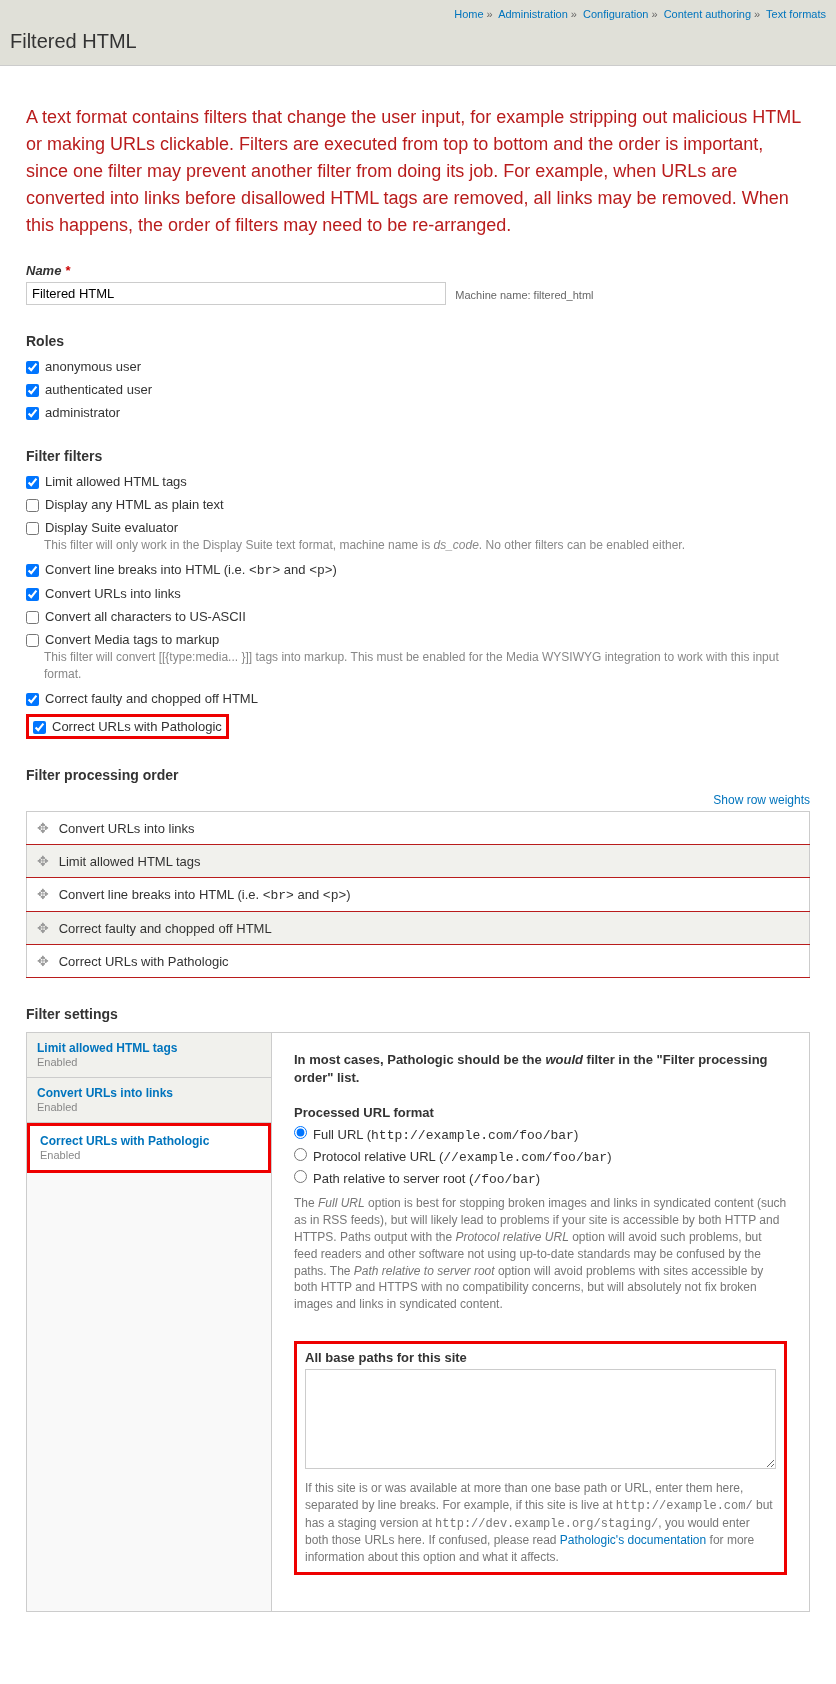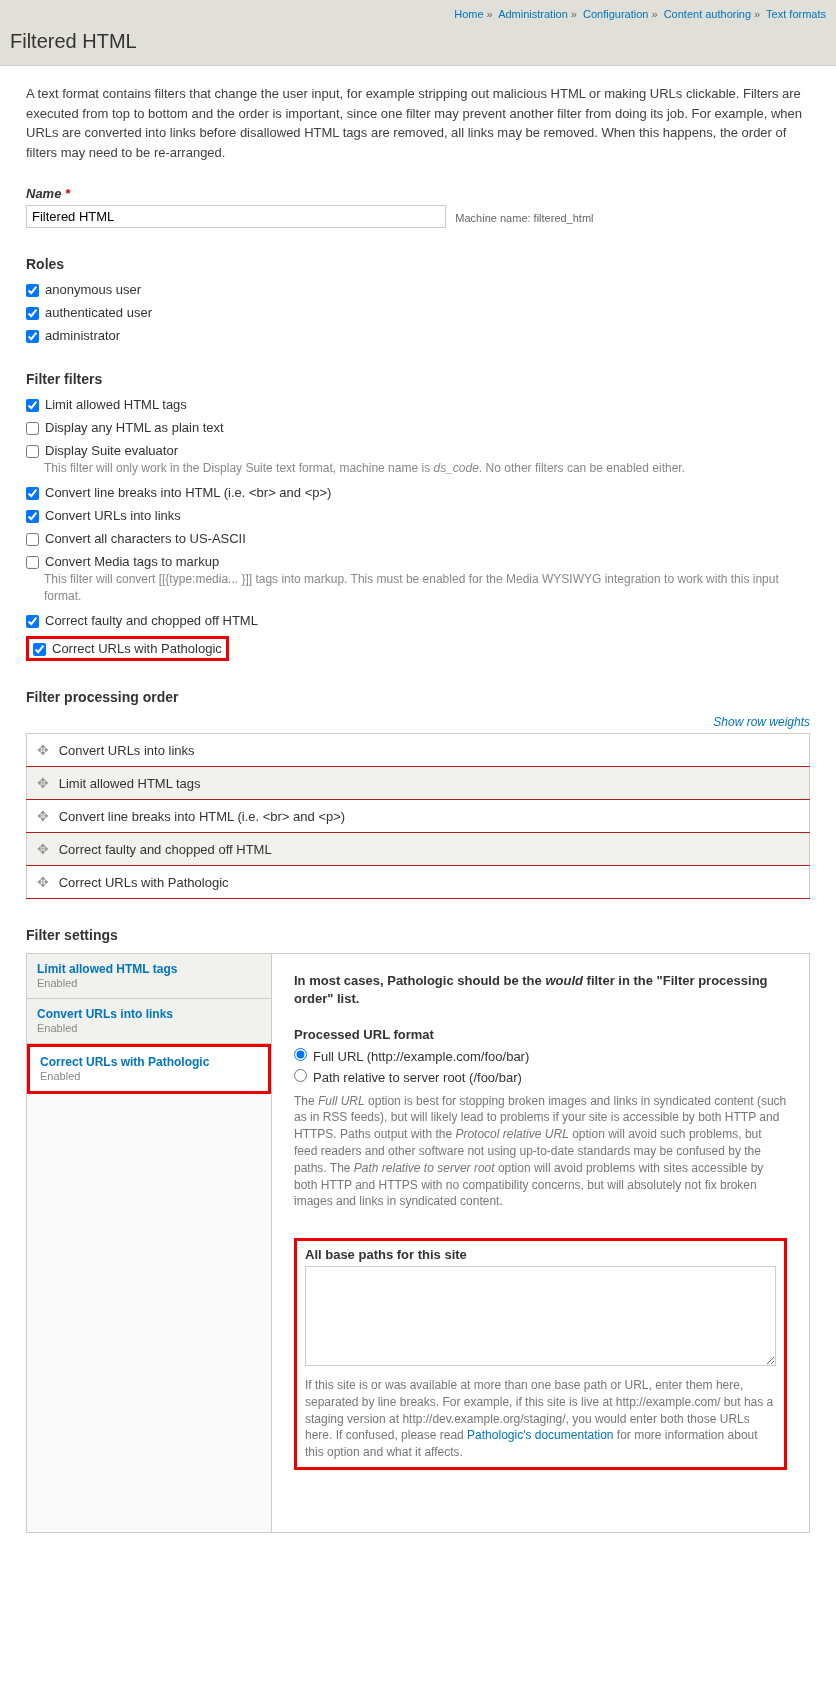--- a/index.html
+++ b/index.html
@@ -3,33 +3,33 @@
 <meta charset="utf-8">
 <style>
 * { box-sizing: border-box; margin: 0; padding: 0; }
 body { font-family: "Lucida Grande", "Lucida Sans Unicode", Verdana, sans-serif; font-size: 12px; color: #333; background: #fff; width: 836px; }
 .header-bar { background: #e0e0d8; padding: 4px 10px 0; border-bottom: 1px solid #ccc; }
 .breadcrumb { font-size: 11px; padding: 4px 0; text-align: right; }
 .breadcrumb a { color: #0074bd; text-decoration: none; }
 .breadcrumb .sep { color: #666; padding: 0 3px; }
 .page-title { font-size: 20px; font-weight: normal; color: #333; padding: 6px 0 12px; }
 .content { padding: 18px 26px; }
-.intro { font-size: 13px; line-height: 1.5; color: #404040; margin-bottom: 24px; }
+.intro { font-size: 18px; line-height: 1.5; color: #b91c1c; margin-bottom: 24px; margin-top: 20px; }
 .form-label { font-weight: bold; font-size: 13px; margin-bottom: 4px; display: block; font-style: italic; }
 .required { color: #c00; }
 .text-input { width: 420px; padding: 3px 5px; border: 1px solid #ccc; font-size: 13px; }
 .machine { font-size: 11px; color: #666; margin-left: 6px; vertical-align: middle; }
 .section-heading { font-weight: bold; font-size: 14px; margin: 28px 0 10px; }
 .checkbox-row { margin: 8px 0; font-size: 13px; }
 .checkbox-row input { margin-right: 6px; vertical-align: middle; }
 .filter-desc { color: #888; font-size: 12px; margin: 2px 0 0 18px; line-height: 1.4; }
 .italic-seg { font-style: italic; }
-.mono { font-family: Liberation Sans, sans-serif; text-align: right; }
+.mono { font-family: Liberation Mono, monospace; text-align: right; }
 .red-box { border: 3px solid #e00; padding: 2px 4px; display: inline-block; }
-.toggle-link { float: right; color: #0074bd; font-size: 12px; text-decoration: none; margin-bottom: 4px; font-style: italic; }
+.toggle-link { float: right; color: #0074bd; font-size: 12px; text-decoration: none; margin-bottom: 4px; }
 .order-table { width: 100%; border: 1px solid #ccc; border-collapse: collapse; clear: both; }
 .order-table tr { border-bottom: 1px solid #b91c1c; }
 .order-table tr:nth-child(even) { background: #f1f1ed; }
 .order-table td { padding: 8px 10px; font-size: 13px; }
 .drag-handle { color: #999; font-size: 14px; padding-right: 10px; display: inline-block; cursor: move; }
 .settings-container { border: 1px solid #ccc; display: flex; margin-top: 10px; min-height: 580px; }
 .settings-tabs { width: 245px; background: #f9f9f9; border-right: 1px solid #ccc; }
 .tab { padding: 8px 10px; border-bottom: 1px solid #ccc; background: #f1f1ed; cursor: pointer; }
 .tab-title { color: #0074bd; font-size: 12px; font-weight: bold; display: block; }
 .tab-sub { color: #888; font-size: 11px; }
@@ -126,20 +126,21 @@
       <div class="tab active red-wrap">
         <span class="tab-title">Correct URLs with Pathologic</span>
         <span class="tab-sub">Enabled</span>
       </div>
     </div>
     <div class="settings-body">
       <p class="note"><span>In most cases, Pathologic should be the </span><span class="italic-seg">would</span><span> filter in the "Filter processing order" list.</span></p>
 
       <div class="subhead">Processed URL format</div>
       <div class="radio-row"><input type="radio" name="fmt" checked="" style=""><span><span>Full URL (</span><span class="mono">http://example.com/foo/bar</span><span>)</span></span></div>
+      <div class="radio-row"><input type="radio" name="fmt" style=""><span><span>Protocol relative URL (</span><span class="mono">//example.com/foo/bar</span><span>)</span></span></div>
       <div class="radio-row"><input type="radio" name="fmt" style=""><span><span>Path relative to server root (</span><span class="mono">/foo/bar</span><span>)</span></span></div>
 
       <p class="help-p"><span>The </span><span class="italic-seg">Full URL</span><span> option is best for stopping broken images and links in syndicated content (such as in RSS feeds), but will likely lead to problems if your site is accessible by both HTTP and HTTPS. Paths output with the </span><span class="italic-seg">Protocol relative URL</span><span> option will avoid such problems, but feed readers and other software not using up-to-date standards may be confused by the paths. The </span><span class="italic-seg">Path relative to server root</span><span> option will avoid problems with sites accessible by both HTTP and HTTPS with no compatibility concerns, but will absolutely not fix broken images and links in syndicated content.</span></p>
 
       <div class="red-section">
         <label class="base-label">All base paths for this site</label>
         <textarea class="base-ta" style=""></textarea>
         <p class="help-p"><span>If this site is or was available at more than one base path or URL, enter them here, separated by line breaks. For example, if this site is live at </span><span class="mono">http://example.com/</span><span> but has a staging version at </span><span class="mono">http://dev.example.org/staging/</span><span>, you would enter both those URLs here. If confused, please read </span><a href="#">Pathologic's documentation</a><span> for more information about this option and what it affects.</span></p>
       </div>
     </div>

